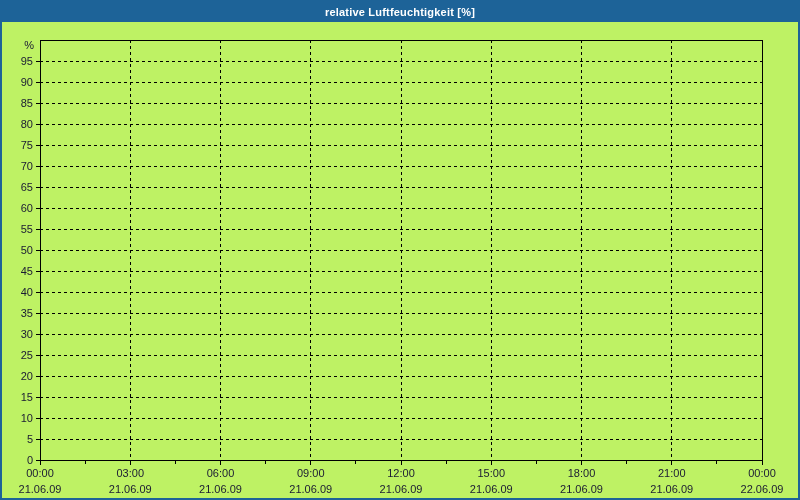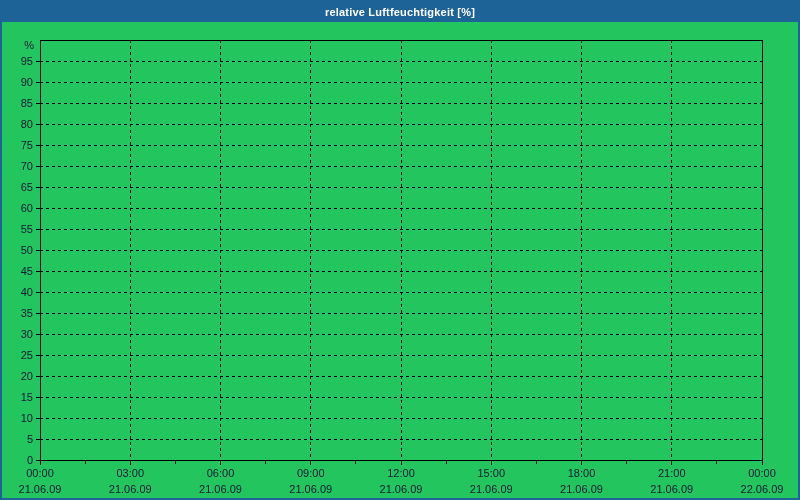--- a/index.html
+++ b/index.html
@@ -35,21 +35,21 @@
   }
   svg text {
     font-family: "Liberation Sans", sans-serif;
     font-size: 11px;
     fill: #1a1a33;
   }
 </style>
 </head>
 <body>
 
-<div class="window" style="border-color: rgb(29, 99, 152); background: #22c55e;">
+<div class="window" style="border-color: rgb(29, 99, 152); background: #bef264;">
   <div class="titlebar" style="background: rgb(29, 99, 152);">
     <span>relative Luftfeuchtigkeit [%]</span>
   </div>
   <div class="chart-area">
     <svg id="chart-svg" width="796" height="476" shape-rendering="crispEdges">
         <line x1="38" y1="417" x2="760" y2="417" stroke="#000000" stroke-width="1" stroke-dasharray="3 3"></line>
         <line x1="38" y1="396" x2="760" y2="396" stroke="#000000" stroke-width="1" stroke-dasharray="3 3"></line>
         <line x1="38" y1="375" x2="760" y2="375" stroke="#000000" stroke-width="1" stroke-dasharray="3 3"></line>
         <line x1="38" y1="354" x2="760" y2="354" stroke="#000000" stroke-width="1" stroke-dasharray="3 3"></line>
         <line x1="38" y1="333" x2="760" y2="333" stroke="#000000" stroke-width="1" stroke-dasharray="3 3"></line>

